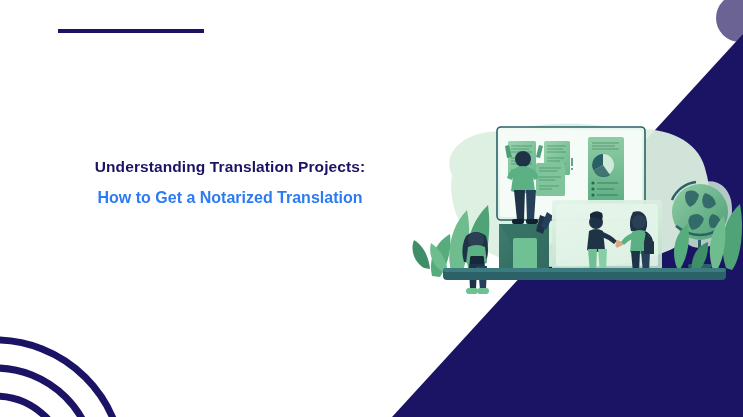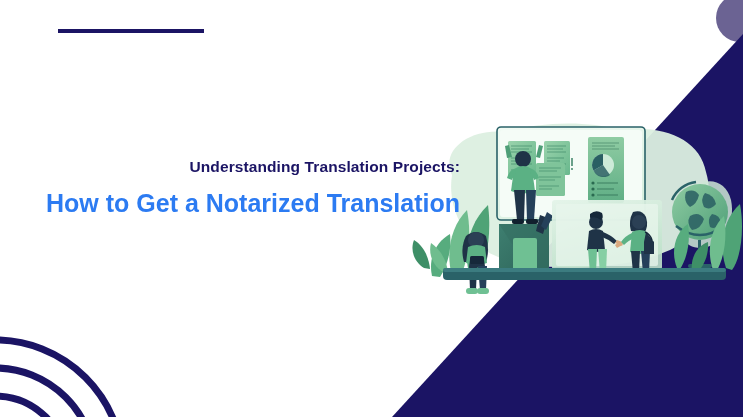--- a/index.html
+++ b/index.html
@@ -23,33 +23,33 @@
     height: 417px;
   }
   #bg-shapes { z-index: 1; }
   #illustration { z-index: 2; }
   #text-block {
     z-index: 3;
     position: absolute;
     left: 0px;
     top: 158px;
     width: 460px;
-    text-align: right;
+    text-align: center;
   }
   #eyebrow {
     margin: 0 0 10px 0;
     font-size: 15.5px;
     font-weight: bold;
     color: #1B1464;
     letter-spacing: 0.1px;
     line-height: 1.2;
   }
   #headline {
     margin: 0;
-    font-size: 25px;
+    font-size: 16px;
     font-weight: bold;
     color: #2C7BF2;
     line-height: 1.35;
     letter-spacing: 0px;
   }
   #headline .line { display: block; }
   #rule {
     position: absolute;
     z-index: 3;
     left: 58px;

